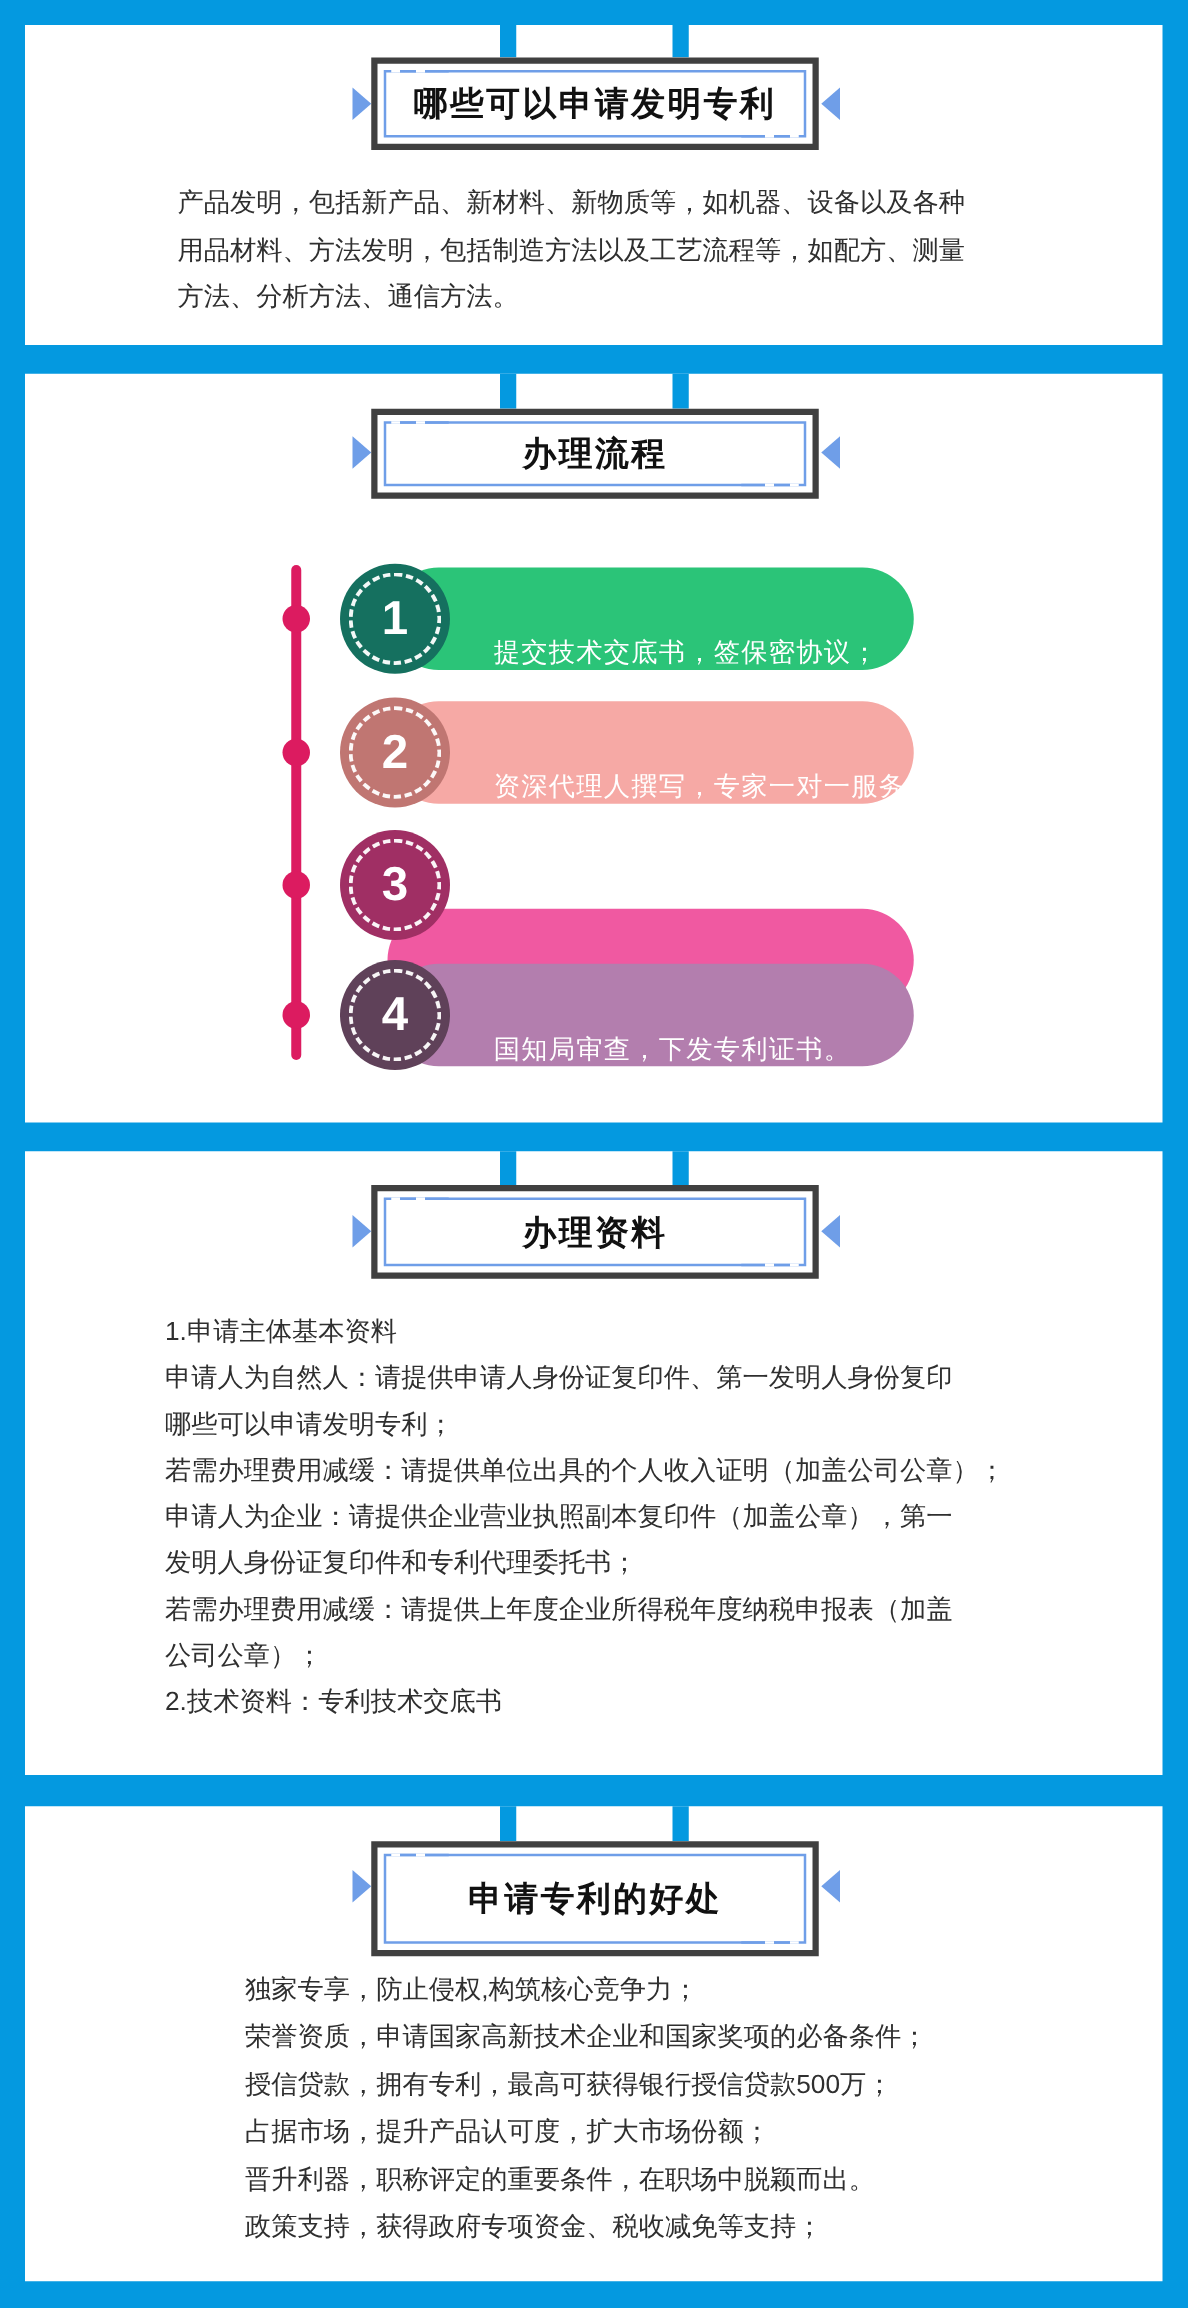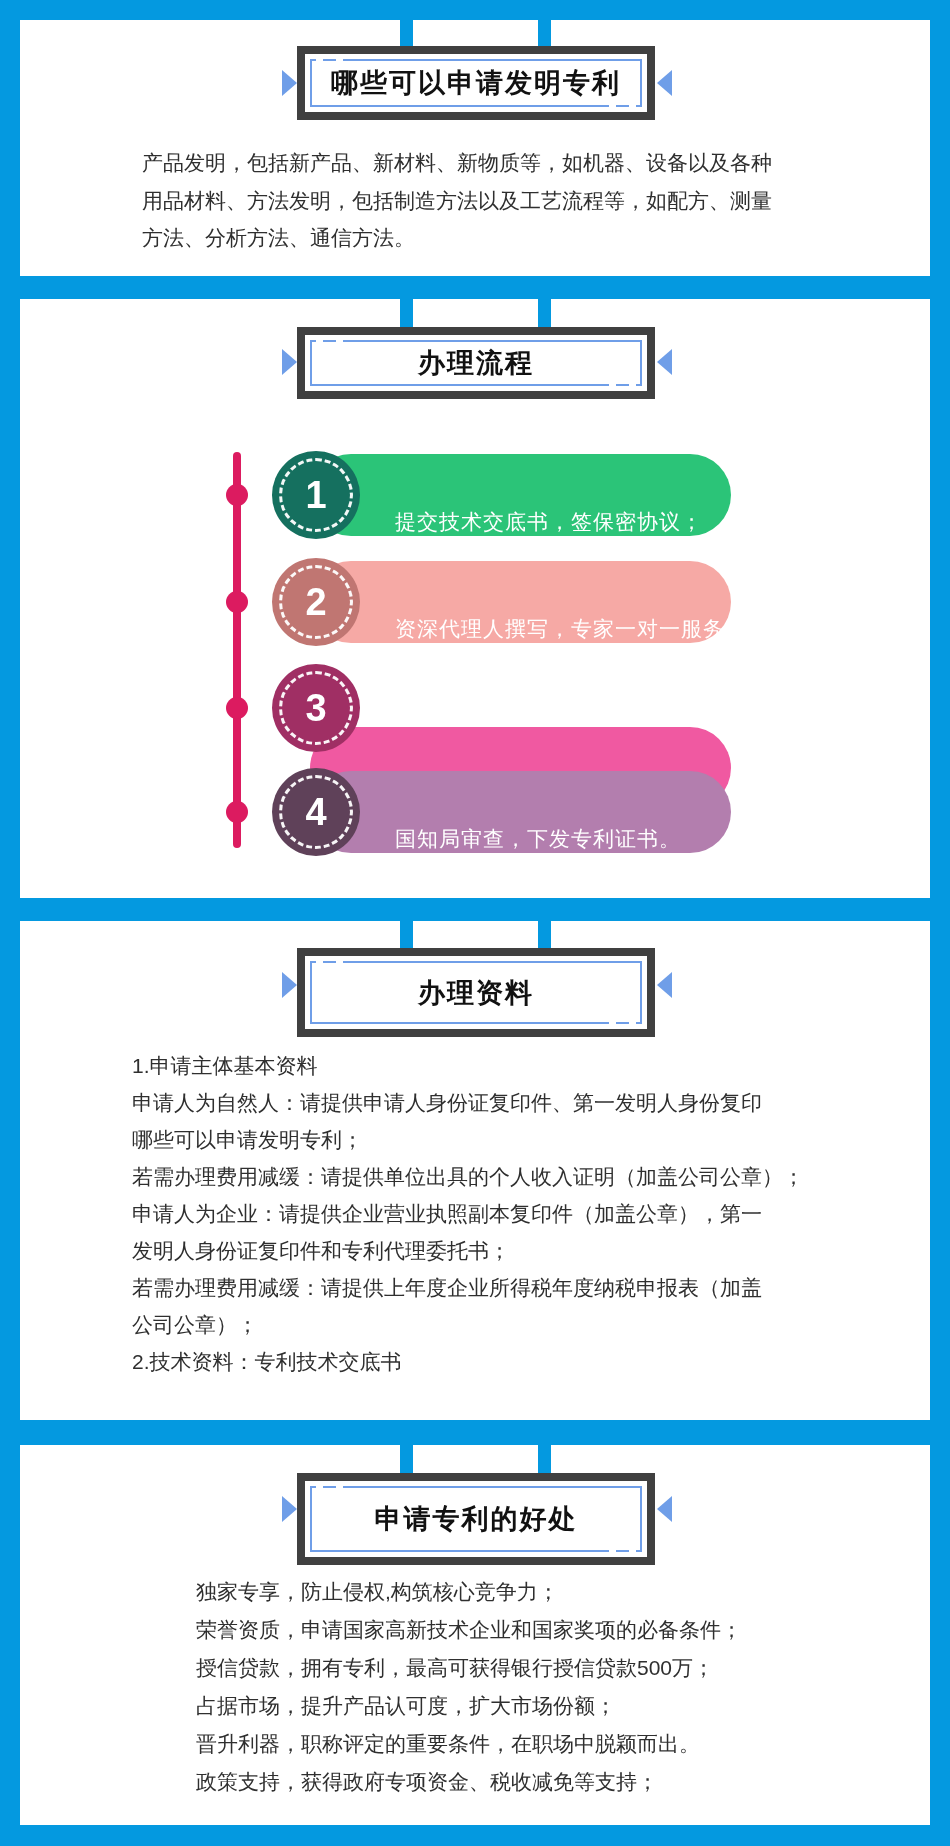--- a/index.html
+++ b/index.html
@@ -14,21 +14,21 @@
   #card3{top:921px;height:499px;}
   #card4{top:1445px;height:380px;}
 
   
   .bar{position:absolute;width:13px;background:#0499e0;top:0;}
   .bar.b1{left:380px;}
   .bar.b2{left:518px;}
 
   
   .tbox{position:absolute;left:277px;width:358px;background:#fff;
-        border:8px solid #404040;box-sizing:border-box;
+        border:5px solid #404040;box-sizing:border-box;
         display:flex;align-items:center;justify-content:center;}
   .tbox-inner{position:absolute;inset:5px;border:2px solid #6f9ee8;}
   .dash{position:absolute;height:2px;}
   .dash.tl{top:-2px;left:4px;width:46px;
     background:linear-gradient(90deg,#fff 0 7px,#6f9ee8 7px 20px,#fff 20px 27px,#6f9ee8 27px 46px);}
   .dash.br{bottom:-2px;right:4px;width:46px;
     background:linear-gradient(90deg,#6f9ee8 0 19px,#fff 19px 26px,#6f9ee8 26px 39px,#fff 39px 46px);}
   .ttl{position:relative;z-index:2;font-size:27px;font-weight:700;color:#111;
        letter-spacing:2px;white-space:nowrap;}
   .arrow{position:absolute;width:0;height:0;border-top:13px solid transparent;
@@ -142,21 +142,21 @@
       <div class="num">4</div>
     </div>
   </div>
 </section>
 
 <section class="card" id="card3">
   <div class="bar b1" style="height:27px"></div>
   <div class="bar b2" style="height:27px"></div>
   <div class="arrow left" style="left:262px;top:51px"></div>
   <div class="arrow right" style="left:637px;top:51px"></div>
-  <div class="tbox" style="top:27px;height:89px">
+  <div class="tbox" style="top:27px;height:75px">
     <div class="tbox-inner">
       <div class="dash tl"></div>
       <div class="dash br"></div>
     </div>
     <div class="ttl">办理资料</div>
   </div>
   <div class="txt" id="para3">
     <span class="line">1.申请主体基本资料</span>
     <span class="line">申请人为自然人：请提供申请人身份证复印件、第一发明人身份复印</span>
     <span class="line">哪些可以申请发明专利；</span>

